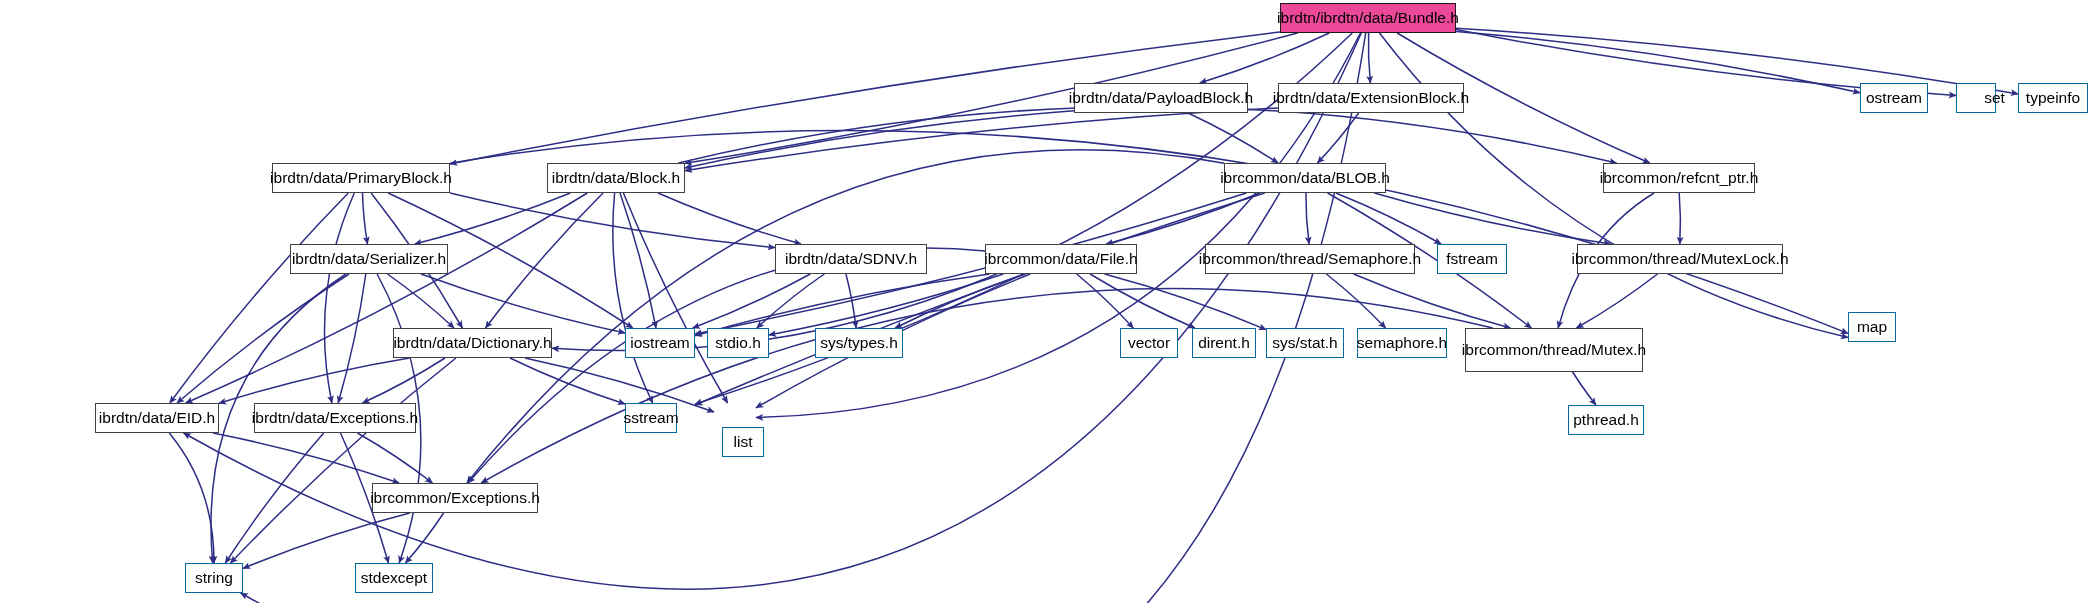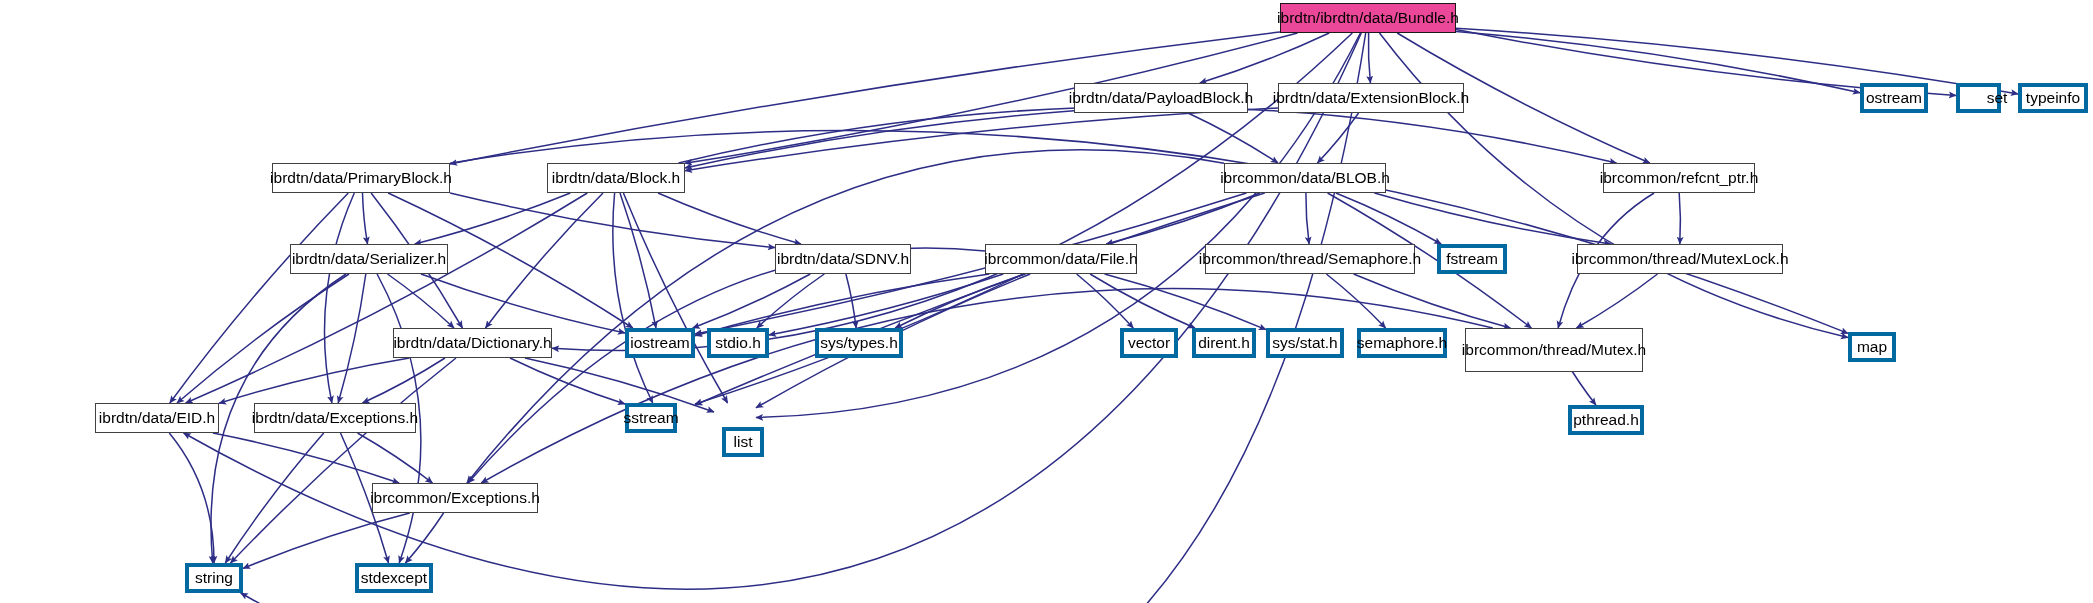--- a/index.html
+++ b/index.html
@@ -17,21 +17,21 @@
     position:absolute;
     box-sizing:border-box;
     display:flex;
     align-items:center;
     justify-content:center;
     font-size:15.5px;
     line-height:1;
     color:#000000;
     white-space:nowrap;
     background:#ffffff;
-    border:4px solid #0369a1;
+    border:1px solid #0369a1;
   }
   .node.local{ border:1.6px solid #404040; }
   .node.root{ background:#ec4899; border:1.6px solid #1a1a1a; }
 </style>
 </head>
 <body>
 
 <div id="canvas">
   <svg id="edges" viewBox="0 0 2093 603" preserveAspectRatio="none">
       <defs>
@@ -144,21 +144,21 @@
       </div>
       <div class="node local" style="left: 1224px; top: 163px; width: 162px; height: 30px;">
         <span>ibrcommon/data/BLOB.h</span>
       </div>
       <div class="node local" style="left: 1603px; top: 163px; width: 152px; height: 30px;">
         <span>ibrcommon/refcnt_ptr.h</span>
       </div>
       <div class="node local" style="left: 290px; top: 244px; width: 158px; height: 30px;">
         <span>ibrdtn/data/Serializer.h</span>
       </div>
-      <div class="node local" style="left: 775px; top: 244px; width: 136px; height: 30px;">
+      <div class="node local" style="left: 775px; top: 244px; width: 152px; height: 30px;">
         <span>ibrdtn/data/SDNV.h</span>
       </div>
       <div class="node local" style="left: 985px; top: 244px; width: 152px; height: 30px;">
         <span>ibrcommon/data/File.h</span>
       </div>
       <div class="node local" style="left: 1205px; top: 244px; width: 210px; height: 30px;">
         <span>ibrcommon/thread/Semaphore.h</span>
       </div>
       <div class="node system" style="left: 1437px; top: 244px; width: 70px; height: 30px;">
         <span>fstream</span>
@@ -186,21 +186,21 @@
       </div>
       <div class="node system" style="left: 1266px; top: 328px; width: 78px; height: 30px;">
         <span>sys/stat.h</span>
       </div>
       <div class="node system" style="left: 1357px; top: 328px; width: 90px; height: 30px;">
         <span>semaphore.h</span>
       </div>
       <div class="node local" style="left: 1465px; top: 328px; width: 178px; height: 44px;">
         <span>ibrcommon/thread/Mutex.h</span>
       </div>
-      <div class="node system" style="left: 1848px; top: 332px; width: 48px; height: 30px;">
+      <div class="node system" style="left: 1848px; top: 312px; width: 48px; height: 30px;">
         <span>map</span>
       </div>
       <div class="node local" style="left: 95px; top: 403px; width: 124px; height: 30px;">
         <span>ibrdtn/data/EID.h</span>
       </div>
       <div class="node local" style="left: 254px; top: 403px; width: 162px; height: 30px;">
         <span>ibrdtn/data/Exceptions.h</span>
       </div>
       <div class="node system" style="left: 625px; top: 403px; width: 52px; height: 30px;">
         <span>sstream</span>

